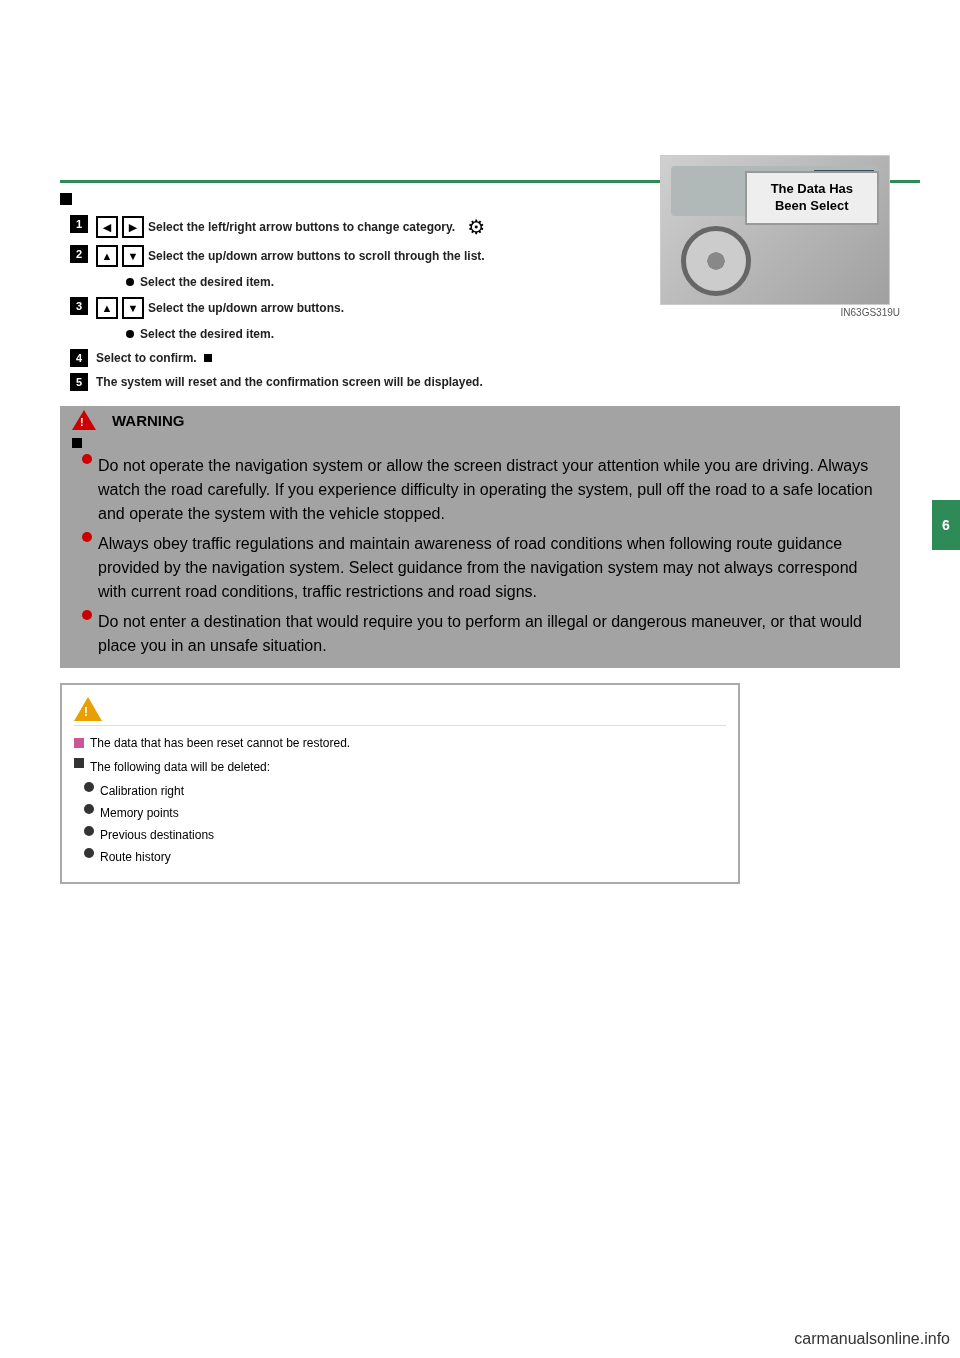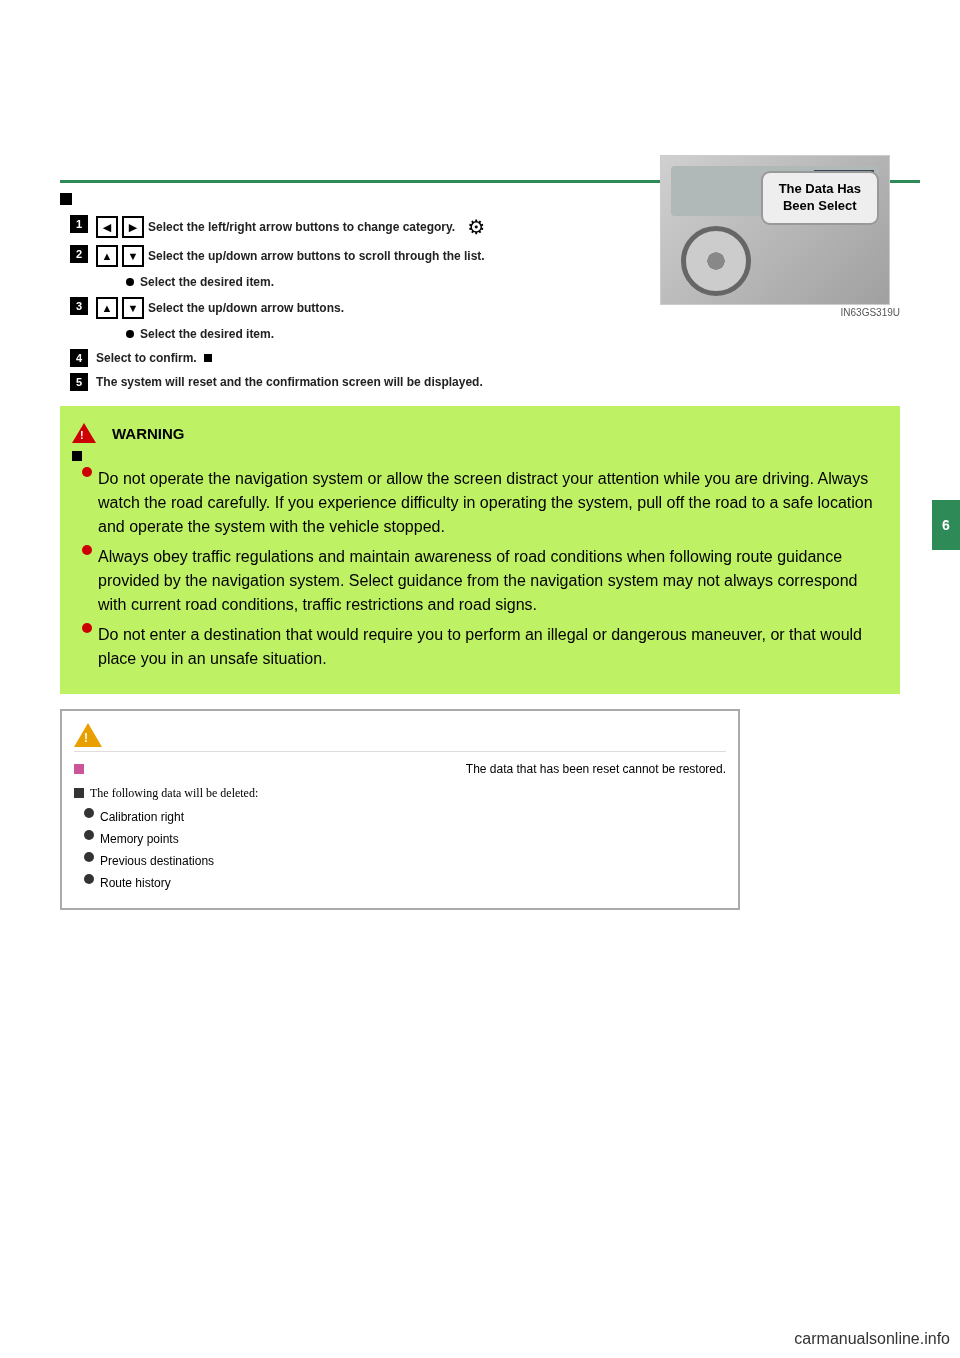--- a/index.html
+++ b/index.html
@@ -141,44 +141,44 @@
       justify-content: center;
     }
 
     
     .reset-label {
       position: absolute;
       top: 15px;
       right: 10px;
       background: #eee;
       border: 2px solid #999;
-      border-radius: 9px;
-      padding: 8px 16px;
+      border-radius: 0;
+      padding: 8px 24px;
       font-size: 13px;
       font-weight: bold;
       text-align: center;
       color: #000;
       line-height: 1.3;
     }
 
     
     .img-caption {
       font-size: 10px;
       text-align: right;
       color: #555;
       margin-top: 2px;
     }
 
     
     .warning-box {
-      background: #bef264;
+      background: #a3a3a3;
       border: none;
       margin-top: 15px;
       margin-bottom: 15px;
-      padding: 17px 12px;
+      padding: 4px 12px;
       width: 100%;
     }
 
     .warning-header {
       display: flex;
       align-items: center;
       gap: 8px;
       font-size: 14px;
       font-weight: bold;
       color: #000;
@@ -466,26 +466,26 @@
         <span class="warning-item-text">Do not enter a destination that would require you to perform an illegal or dangerous maneuver, or that would place you in an unsafe situation.</span>
       </div>
     </div>
 
     <div class="caution-box">
 
       <div class="caution-header">
         <span class="caution-triangle"></span>
       </div>
 
-      <div style="display:flex; align-items:center; margin-bottom:6px;justify-content:space-between;">
+      <div style="display:flex; align-items:center; margin-bottom:6px;">
         <span class="caution-section-sq pink"></span>
         <span class="caution-item-text">The data that has been reset cannot be restored.</span>
       </div>
 
-      <div style="display:flex; align-items:center; margin-bottom:6px;font-family:Liberation Serif, serif;">
+      <div style="display:flex; margin-bottom:6px;">
         <span class="caution-section-sq dark"></span>
         <span class="caution-item-text">The following data will be deleted:</span>
       </div>
 
       <div class="caution-item">
         <span class="caution-bullet"></span>
         <span class="caution-item-text">Calibration right</span>
       </div>
       <div class="caution-item">
         <span class="caution-bullet"></span>

